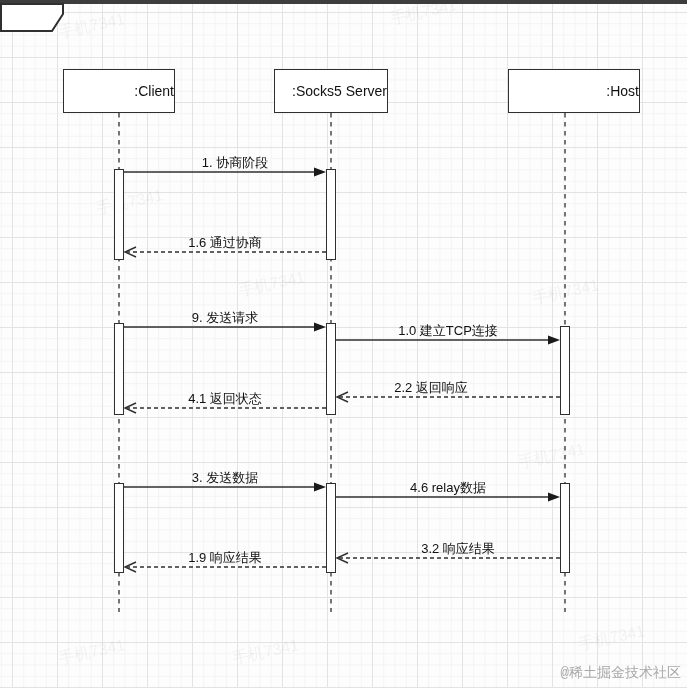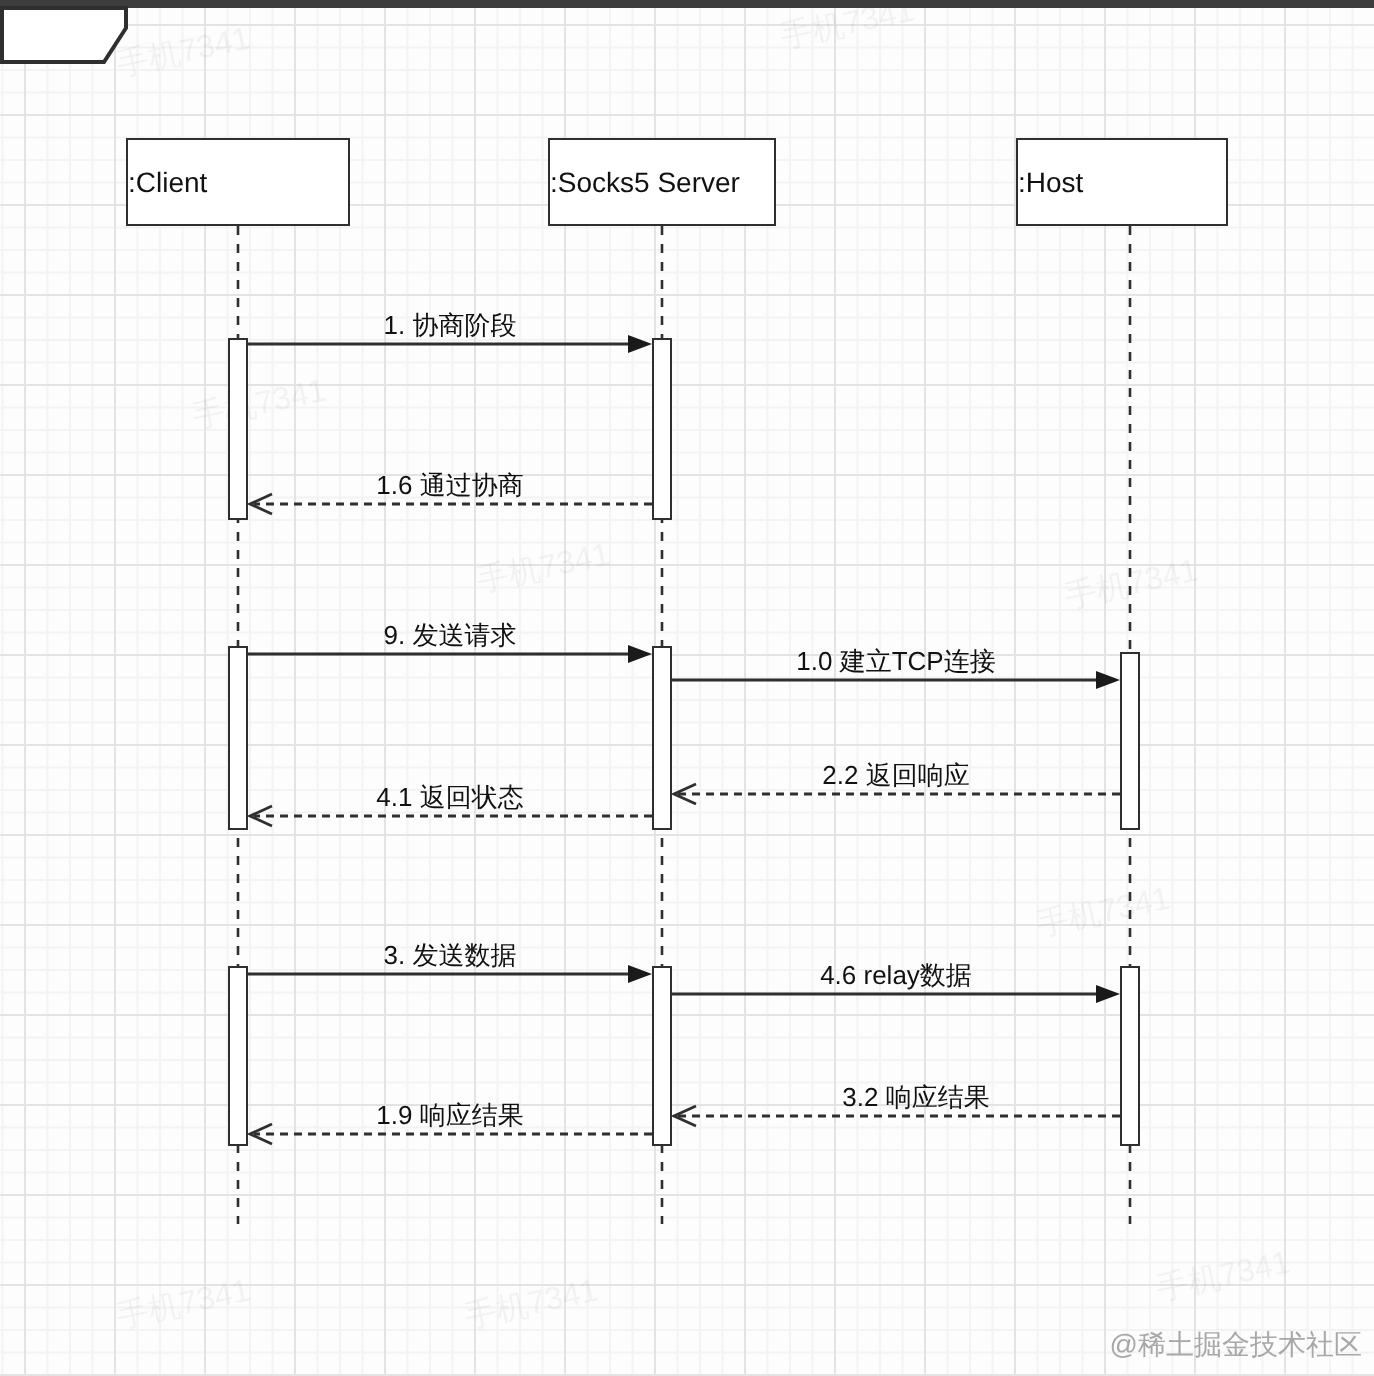--- a/index.html
+++ b/index.html
@@ -17,38 +17,38 @@
   }
   .top-strip{position:absolute;left:0;top:0;width:687px;height:4px;background:#3d3d3d;}
   .frame-tab{position:absolute;left:0;top:0;width:70px;height:36px;}
   .frame-tab-label{
     position:absolute;left:6px;top:7px;width:50px;height:20px;line-height:20px;
     text-align:center;font-size:15px;color:#111;
   }
   .actor-box{
     position:absolute;top:69px;height:44px;background:#ffffff;
     border:1.5px solid #2f2f2f;box-sizing:border-box;
-    display:flex;align-items:center;justify-content:flex-start;
+    display:flex;align-items:center;justify-content:flex-end;
     font-size:14px;color:#111;z-index:3;
   }
   .activation{
     position:absolute;width:10px;background:#ffffff;
     border:1.3px solid #2f2f2f;box-sizing:border-box;z-index:2;
   }
   .msg{
     position:absolute;height:16px;line-height:16px;text-align:center;
     font-size:13px;color:#111;white-space:nowrap;z-index:4;
   }
   svg.layer{position:absolute;left:0;top:0;z-index:1;}
   .wm{
     position:absolute;font-size:16px;color:rgba(60,60,60,0.055);
     transform:rotate(-12deg);white-space:nowrap;z-index:0;user-select:none;
   }
   .credit{
-    position:absolute;right:6px;bottom:6px;font-size:14px;color:#a8a8a8;z-index:5;
+    position:absolute;right:6px;bottom:6px;font-size:14px;color:#a8a8a8;z-index:5;font-family:Liberation Mono, monospace;
   }
 </style>
 </head>
 <body>
 
 <div class="wm" style="left:58px;top:16px">手机7341</div>
 <div class="wm" style="left:390px;top:2px">手机7341</div>
 <div class="wm" style="left:96px;top:192px">手机7341</div>
 <div class="wm" style="left:238px;top:274px">手机7341</div>
 <div class="wm" style="left:532px;top:282px">手机7341</div>
@@ -121,37 +121,37 @@
 <div class="frame-tab">
   <div class="frame-tab-label">Socks5</div>
 </div>
 
 <div class="actor-box" style="left:63px;width:112px">
   <span>:Client</span>
 </div>
 <div class="actor-box" style="left:274px;width:114px">
   <span>:Socks5 Server</span>
 </div>
-<div class="actor-box" style="left:508px;width:106px">
+<div class="actor-box" style="left:508px;width:132px">
   <span>:Host</span>
 </div>
 
 <div class="activation" style="left:114px;top:169px;height:91px"></div>
 <div class="activation" style="left:326px;top:169px;height:91px"></div>
 <div class="activation" style="left:114px;top:323px;height:92px"></div>
 <div class="activation" style="left:326px;top:323px;height:92px"></div>
 <div class="activation" style="left:560px;top:326px;height:89px"></div>
 <div class="activation" style="left:114px;top:483px;height:90px"></div>
 <div class="activation" style="left:326px;top:483px;height:90px"></div>
 <div class="activation" style="left:560px;top:483px;height:90px"></div>
 
-<div class="msg" style="left:124px;top:155px;width:202px">1. 协商阶段</div>
+<div class="msg" style="left:134px;top:155px;width:202px">1. 协商阶段</div>
 <div class="msg" style="left:124px;top:235px;width:202px">1.6 通过协商</div>
 <div class="msg" style="left:124px;top:310px;width:202px">9. 发送请求</div>
 <div class="msg" style="left:336px;top:323px;width:224px">1.0 建立TCP连接</div>
-<div class="msg" style="left:336px;top:380px;width:224px">2.2 返回响应</div>
+<div class="msg" style="left:319px;top:380px;width:224px">2.2 返回响应</div>
 <div class="msg" style="left:124px;top:391px;width:202px">4.1 返回状态</div>
 <div class="msg" style="left:124px;top:470px;width:202px">3. 发送数据</div>
 <div class="msg" style="left:336px;top:480px;width:224px">4.6 relay数据</div>
 <div class="msg" style="left:346px;top:541px;width:224px">3.2 响应结果</div>
 <div class="msg" style="left:124px;top:550px;width:202px">1.9 响应结果</div>
 
 <div class="credit">@稀土掘金技术社区</div>
 
 </body></html>

